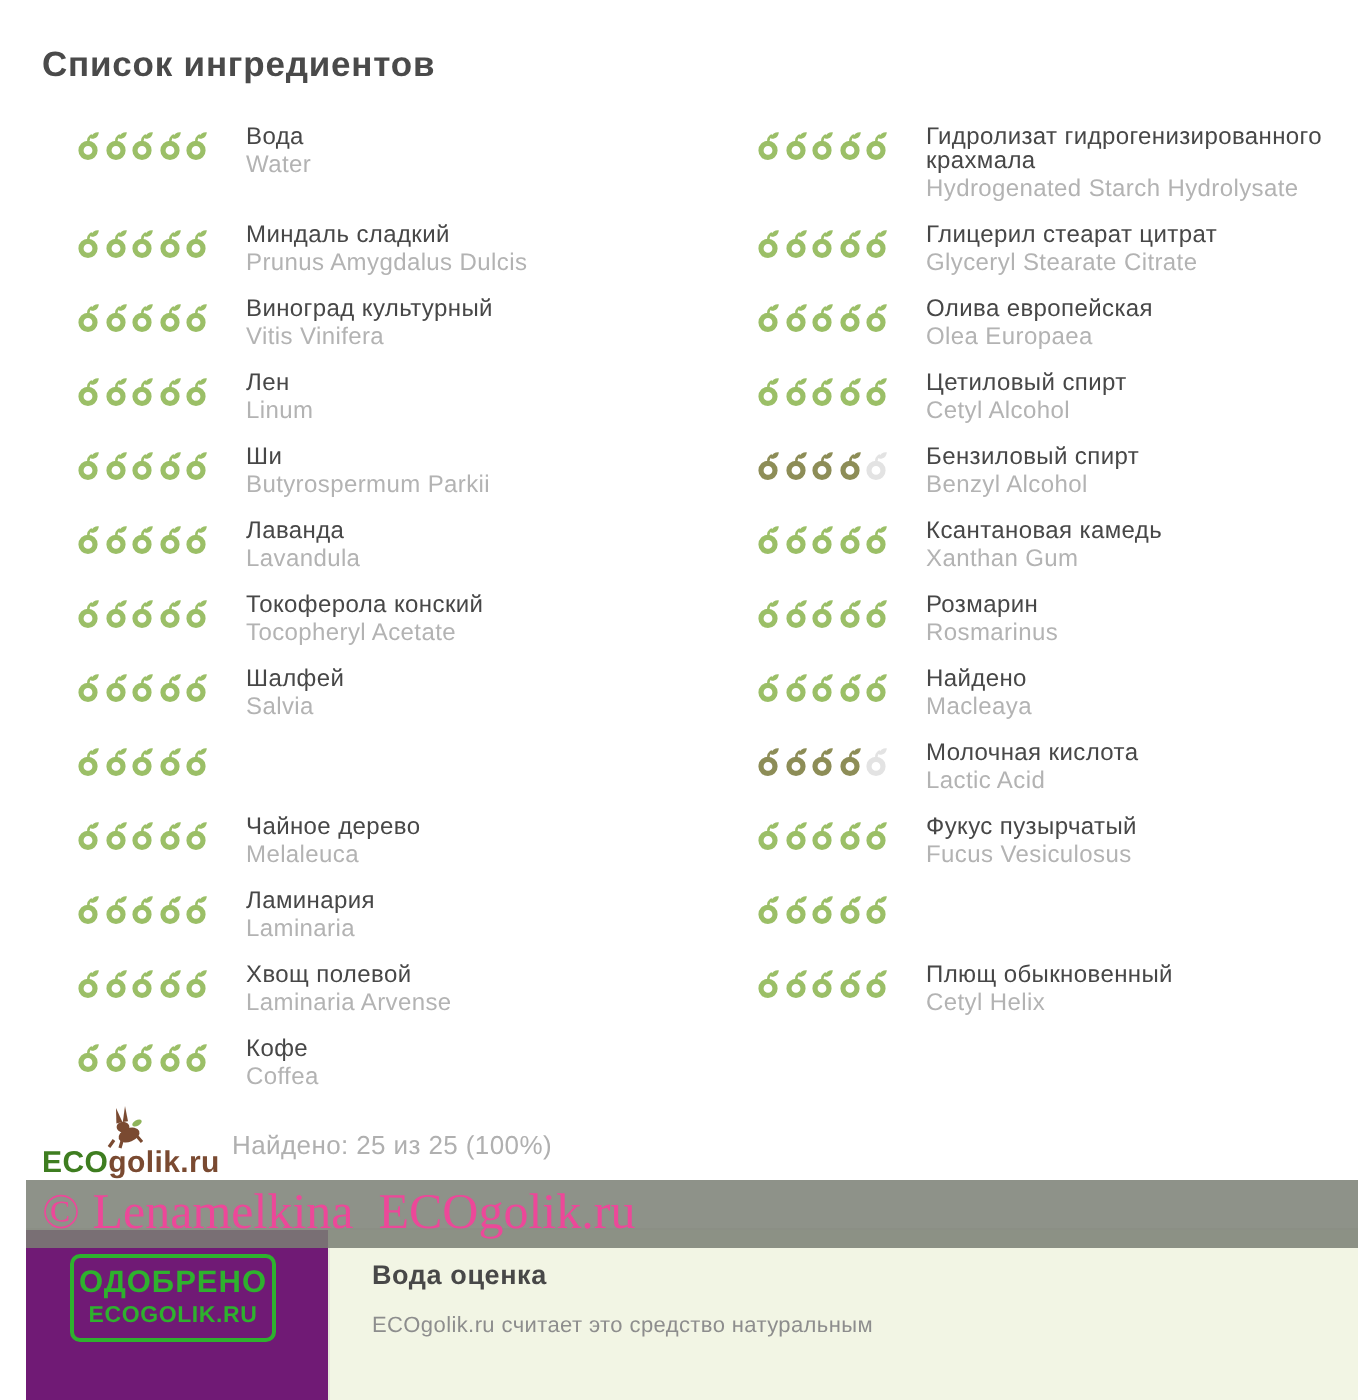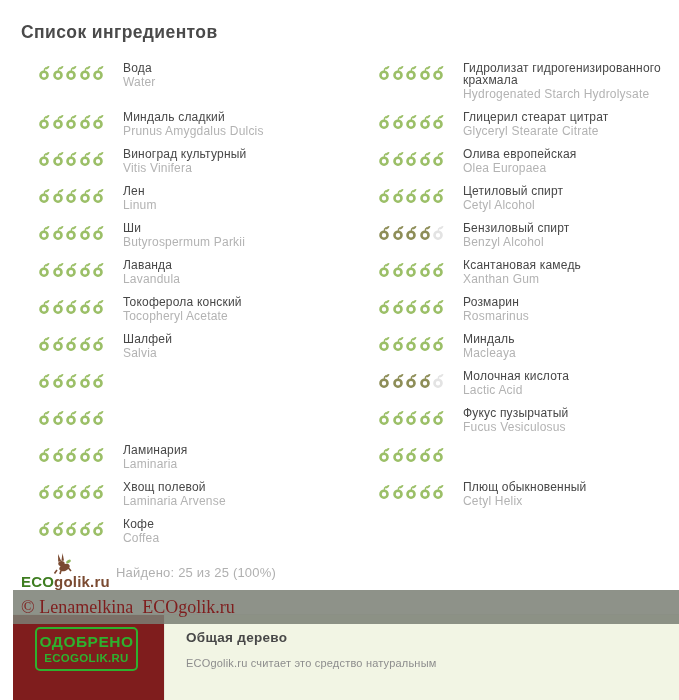--- a/index.html
+++ b/index.html
@@ -82,21 +82,21 @@
     left: 0; top: 614px;
     width: 679px; height: 86px;
     background: #f2f5e4;
     border-top: 1px solid #ebebe4;
     box-sizing: border-box;
   }
   .footer-card {
     position: absolute;
     left: 0; top: 0;
     width: 152px; height: 100%;
-    background: #7f1d1d;
+    background: #701a75;
     border-right: 1px solid #e6e8da;
     box-sizing: border-box;
   }
   .stamp {
     position: absolute;
     left: 22px; top: 12px;
     width: 103px;
     box-sizing: border-box;
     border: 2px solid #2eb12e;
     border-radius: 5px;
@@ -123,22 +123,22 @@
 
   .watermark {
     position: absolute;
     left: 0; bottom: 0;
     width: 679px; height: 34px;
     background: rgba(122,127,116,0.85);
     z-index: 5;
   }
   .watermark span {
     font-family: "Liberation Serif", serif;
-    font-size: 18px;
-    color: #7f1d1d;
+    font-size: 25px;
+    color: #ec4899;
     line-height: 34px;
     padding-left: 8px;
     white-space: pre;
   }
 </style>
 </head>
 <body>
 
 <div class="page">
 
@@ -822,21 +822,21 @@
           </span>
           <span>
             <svg width="12" height="16" viewBox="0 0 12 16">
               <circle cx="6" cy="10.2" r="3.5" fill="none" stroke="#9bbf67" stroke-width="2.6"></circle>
               <path d="M6.2 6.4 C6 4.8 6.6 3.4 8 2.6" fill="none" stroke="#9bbf67" stroke-width="1.3"></path>
               <path d="M7.4 3.8 C8 1.8 9.8 0.9 11.4 1.1 C11.3 3 10 4.5 7.7 4.4 Z" fill="#9bbf67"></path>
             </svg>
           </span>
         </div>
         <div class="names">
-          <div class="name-ru">Миндаль</div>
+          <div class="name-ru">Найдено</div>
           <div class="name-lat">Macleaya</div>
         </div>
       </div>
       <div class="cell">
         <div class="rating">
           <span>
             <svg width="12" height="16" viewBox="0 0 12 16">
               <circle cx="6" cy="10.2" r="3.5" fill="none" stroke="#9bbf67" stroke-width="2.6"></circle>
               <path d="M6.2 6.4 C6 4.8 6.6 3.4 8 2.6" fill="none" stroke="#9bbf67" stroke-width="1.3"></path>
               <path d="M7.4 3.8 C8 1.8 9.8 0.9 11.4 1.1 C11.3 3 10 4.5 7.7 4.4 Z" fill="#9bbf67"></path>
@@ -945,20 +945,24 @@
               <path d="M7.4 3.8 C8 1.8 9.8 0.9 11.4 1.1 C11.3 3 10 4.5 7.7 4.4 Z" fill="#9bbf67"></path>
             </svg>
           </span>
           <span>
             <svg width="12" height="16" viewBox="0 0 12 16">
               <circle cx="6" cy="10.2" r="3.5" fill="none" stroke="#9bbf67" stroke-width="2.6"></circle>
               <path d="M6.2 6.4 C6 4.8 6.6 3.4 8 2.6" fill="none" stroke="#9bbf67" stroke-width="1.3"></path>
               <path d="M7.4 3.8 C8 1.8 9.8 0.9 11.4 1.1 C11.3 3 10 4.5 7.7 4.4 Z" fill="#9bbf67"></path>
             </svg>
           </span>
+        </div>
+        <div class="names">
+          <div class="name-ru">Чайное дерево</div>
+          <div class="name-lat">Melaleuca</div>
         </div>
       </div>
       <div class="cell">
         <div class="rating">
           <span>
             <svg width="12" height="16" viewBox="0 0 12 16">
               <circle cx="6" cy="10.2" r="3.5" fill="none" stroke="#9bbf67" stroke-width="2.6"></circle>
               <path d="M6.2 6.4 C6 4.8 6.6 3.4 8 2.6" fill="none" stroke="#9bbf67" stroke-width="1.3"></path>
               <path d="M7.4 3.8 C8 1.8 9.8 0.9 11.4 1.1 C11.3 3 10 4.5 7.7 4.4 Z" fill="#9bbf67"></path>
             </svg>
@@ -1227,21 +1231,21 @@
   </div>
 
   <div class="footer">
     <div class="footer-card">
       <div class="stamp">
         <div class="stamp-line1">ОДОБРЕНО</div>
         <div class="stamp-line2">ECOGOLIK.RU</div>
       </div>
     </div>
     <div class="overall">
-      <div class="overall-title">Общая дерево</div>
+      <div class="overall-title">Вода оценка</div>
       <div class="overall-text">ECOgolik.ru считает это средство натуральным</div>
     </div>
   </div>
 
   <div class="watermark">
     <span>© Lenamelkina  ECOgolik.ru</span>
   </div>
 
 </div>
 

